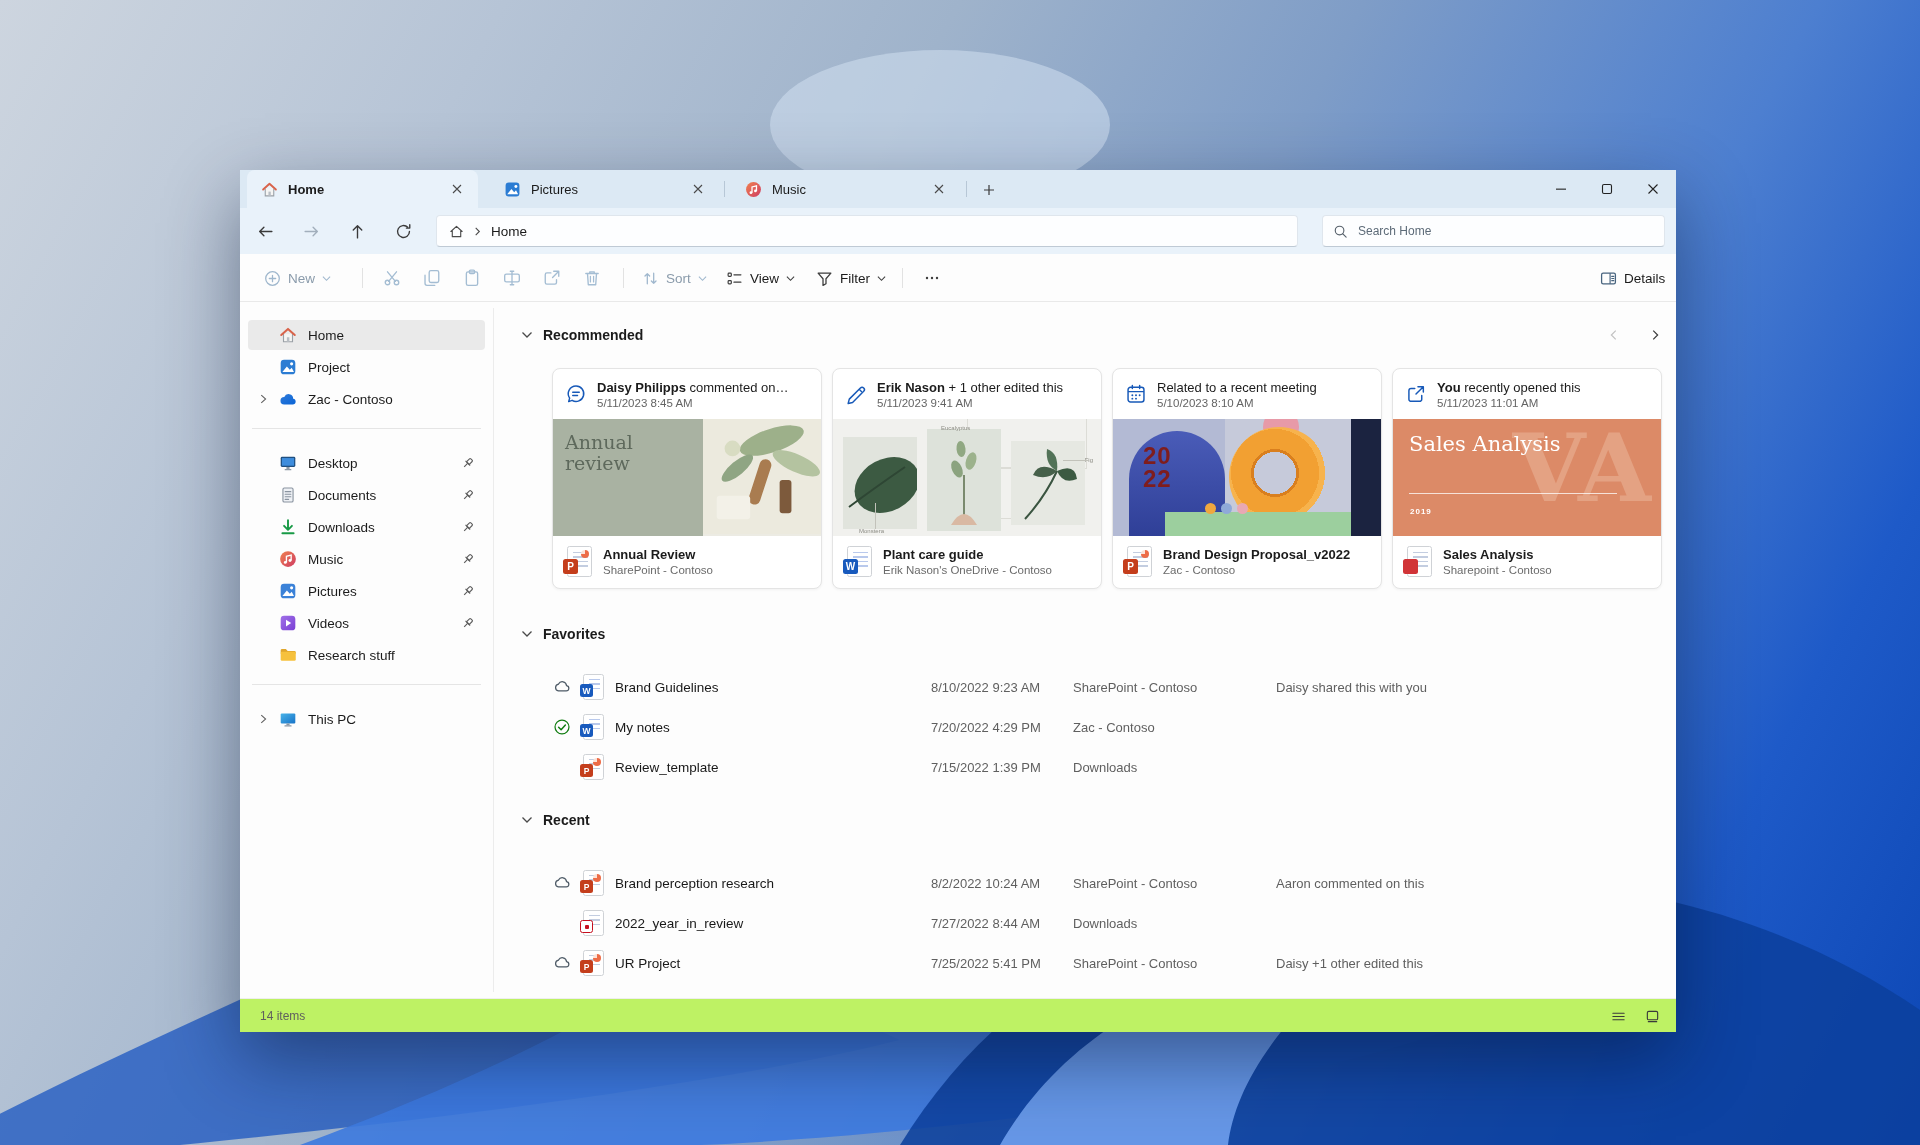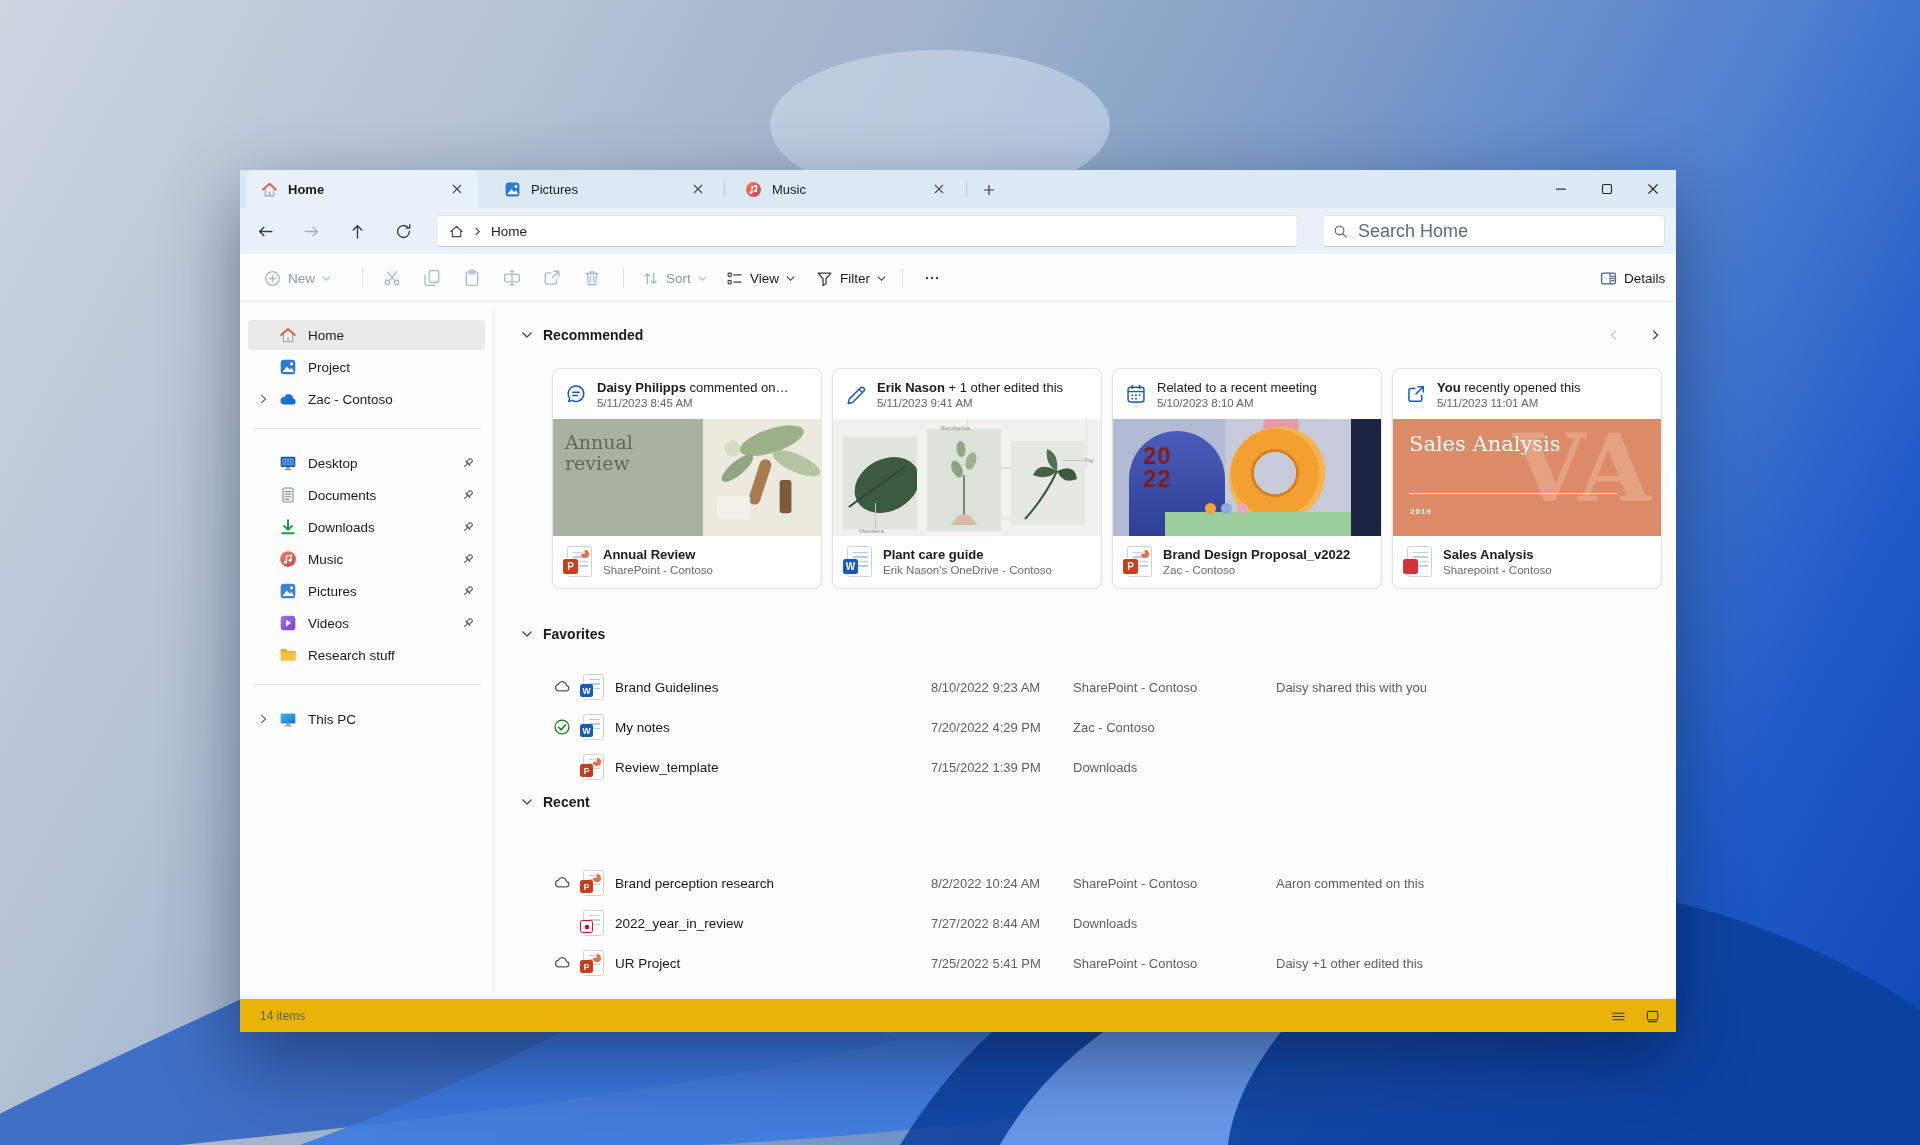--- a/index.html
+++ b/index.html
@@ -20,21 +20,21 @@
   .tabx{width:22px;height:22px;margin-left:10px;border-radius:4px;display:flex;align-items:center;justify-content:center;flex:none;}
   .tabsep{position:absolute;top:11px;width:1px;height:16px;background:#b7c7d6;}
   .newtab{position:absolute;top:8px;width:26px;height:24px;border-radius:4px;display:flex;align-items:center;justify-content:center;}
   .wc{position:absolute;top:0;width:46px;height:38px;display:flex;align-items:center;justify-content:center;}
 
   .navbar{position:absolute;left:0;top:38px;width:100%;height:46px;background:#e9f2fa;}
   .navbtn{position:absolute;top:7px;width:34px;height:32px;border-radius:4px;display:flex;align-items:center;justify-content:center;}
   .addressbar{position:absolute;left:196px;top:7px;width:862px;height:32px;background:#fdfeff;border:1px solid #dfe6ed;border-bottom-color:#bfcad5;border-radius:4px;display:flex;align-items:center;padding:0 12px;gap:9px;}
   .addresstext{font-size:13.5px;color:#1b1b1b;}
   .searchbar{position:absolute;left:1082px;top:7px;width:343px;height:32px;background:#fdfeff;border:1px solid #dfe6ed;border-bottom-color:#bfcad5;border-radius:4px;display:flex;align-items:center;padding:0 10px;gap:8px;}
-  .search-input{border:none;outline:none;background:transparent;font-size:18px;color:#1b1b1b;flex:1;min-width:0;}
+  .search-input{border:none;outline:none;background:transparent;font-size:12px;color:#1b1b1b;flex:1;min-width:0;}
   .search-input::placeholder{color:#5d6b78;}
 
   .toolbar{position:absolute;left:0;top:84px;width:100%;height:48px;background:#fdfdfd;border-bottom:1px solid #e9e9e9;}
   .tbtn{position:absolute;top:6px;height:36px;border-radius:4px;display:flex;align-items:center;justify-content:center;gap:7px;padding:0 8px;}
   .tbtn .lbl{font-size:13.5px;color:#1b1b1b;white-space:nowrap;}
   .tbtn.disabled .lbl{color:#8a9bab;}
   .tbsep{position:absolute;top:14px;width:1px;height:20px;background:#e2e2e2;}
 
   
   .bodybg{position:absolute;left:0;top:132px;width:100%;height:696px;background:#fdfdfd;}
@@ -111,21 +111,21 @@
   
   .lrow{position:absolute;left:48px;width:1110px;height:40px;border-radius:4px;}
   .lcell{position:absolute;top:0;height:40px;display:flex;align-items:center;}
   .lsync{left:12px;width:20px;}
   .lfico{left:42px;}
   .lname{left:74px;width:300px;font-size:13.5px;color:#191919;}
   .ldate{left:390px;width:150px;font-size:13px;color:#5f5f5f;}
   .lloc{left:532px;width:220px;font-size:13px;color:#5f5f5f;}
   .lact{left:735px;width:360px;font-size:13px;color:#5f5f5f;}
 
-  .statusbar{position:absolute;left:0;bottom:0;width:100%;height:34px;background:#eab308;border-top:1px solid #eeeeee;}
+  .statusbar{position:absolute;left:0;bottom:0;width:100%;height:34px;background:#bef264;border-top:1px solid #eeeeee;}
   .scount{position:absolute;left:20px;top:0;height:34px;display:flex;align-items:center;font-size:12px;color:#5f5f5f;}
   .sbtn{position:absolute;top:4px;width:28px;height:26px;border-radius:4px;display:flex;align-items:center;justify-content:center;}
 </style>
 </head>
 <body>
 
 <div class="stage">
   <svg class="wallsvg" width="1920" height="1145" viewBox="0 0 1920 1145">
     <ellipse cx="940" cy="125" rx="170" ry="75" fill="#d2e0f0" opacity="0.55"></ellipse>
     <path d="M-60 1145 C 250 980 520 900 640 760 C 700 880 760 980 900 1040 C 700 1090 380 1125 180 1145 Z" fill="#1b55c0" opacity="0.75"></path>
@@ -803,21 +803,21 @@
               <span class="ln"></span>
               <span class="bdg">P</span>
             </span>
           </span>
         <span class="lcell lname">Review_template</span>
         <span class="lcell ldate">7/15/2022 1:39 PM</span>
         <span class="lcell lloc">Downloads</span>
         <span class="lcell lact"></span>
       </div>
 
-      <div class="sechead" style="left:27px;top:486px;">
+      <div class="sechead" style="left:27px;top:504px;">
         <svg width="14" height="14" viewBox="0 0 14 14">
             <path d="M2.5 4.5 7 9 11.5 4.5" fill="none" stroke="#4a4a4a" stroke-width="1.3"></path>
           </svg>
         <span class="sectitle">Recent</span>
       </div>
 
       <div class="lrow" style="top:561px;">
         <span class="lcell lsync">
           <svg width="18" height="18" viewBox="0 0 16 16">
               <path d="M4.8 11.5 h6.9 a2.4 2.4 0 0 0 .35-4.77 A3.8 3.8 0 0 0 4.9 5.4 3.1 3.1 0 0 0 4.8 11.5 Z" fill="none" stroke="#4d5a66" stroke-width="1.1"></path>

